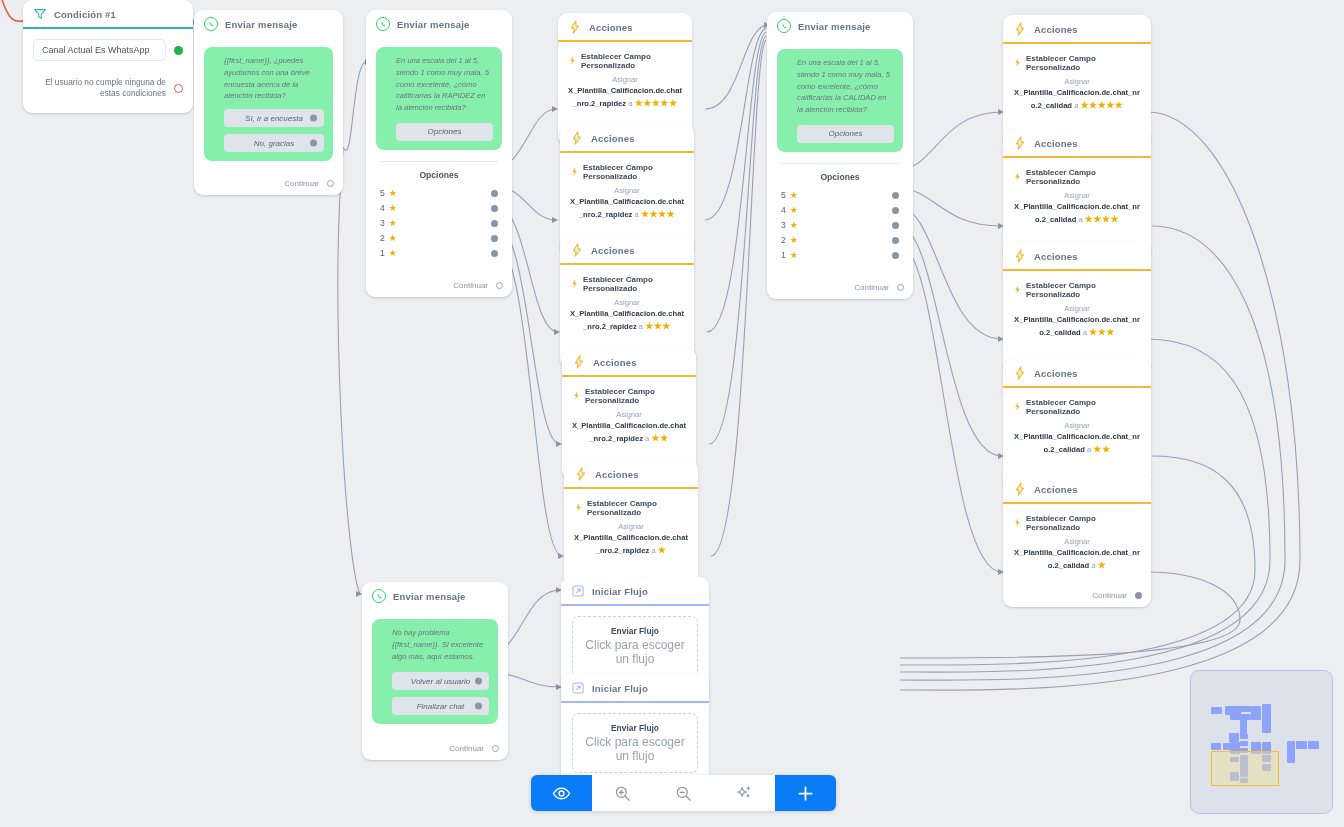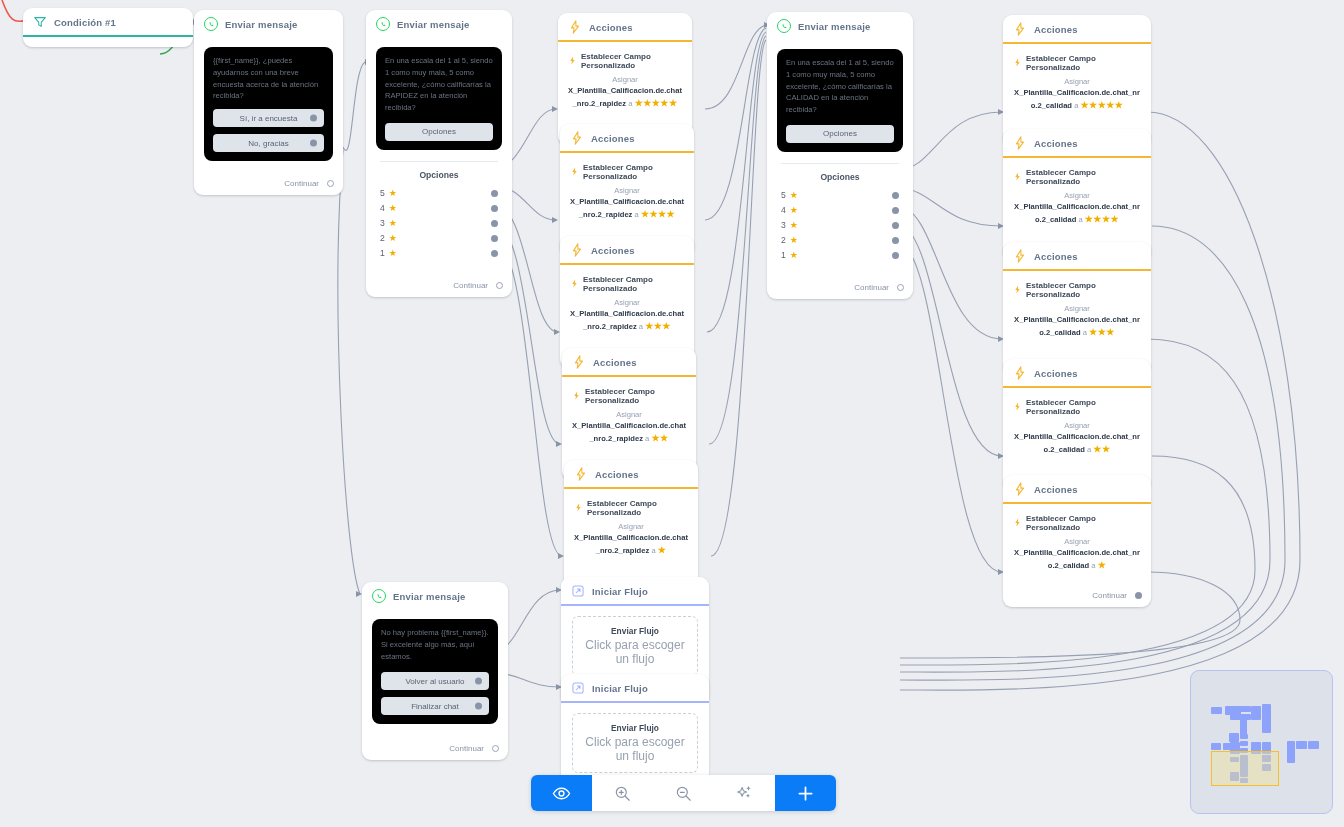--- a/index.html
+++ b/index.html
@@ -51,21 +51,21 @@
   .cond-row {
     border:1px solid #e2e6ee; border-radius:5px; padding:5px 8px;
     font-size:9px; color:#4b5565; background:#fff;
   }
   .cond-line { display:flex; align-items:center; gap:8px; }
   .cond-none { font-size:8.3px; color:#6b7380; text-align:right; line-height:1.35; }
   .dot-green { width:9px;height:9px;border-radius:50%;background:#22b34a;flex:0 0 9px; }
   .ring-red  { width:9px;height:9px;border-radius:50%;border:1.4px solid #f05252;flex:0 0 9px; }
 
   
-  .wa-bubble { background:#000000; border-radius:8px; padding:8px 9px 9px 9px; }
+  .wa-bubble { background:#86efac; border-radius:8px; padding:8px 9px 9px 20px;font-style:italic; }
   .wa-text { font-size:7.6px; line-height:1.55; color:#6b7482; }
   .wa-btn {
     margin-top:7px; background:#dfe3ea; border-radius:4px;
     height:18px; display:flex; align-items:center; justify-content:center;
     font-size:8px; color:#5a6474; position:relative;
   }
   .wa-btn .bdot { position:absolute; right:7px; top:50%; transform:translateY(-50%);
     width:7px;height:7px;border-radius:50%;background:#8994a8; }
   .wa-sep { height:1px; background:#e6e9ef; margin:11px 4px 8px 4px; }
   .opt-title { text-align:center; font-size:8.6px; font-weight:700; color:#4b5565; margin-bottom:6px;}
@@ -171,28 +171,38 @@
       <polygon points="998,223 1004,226 998,229"></polygon>
       <polygon points="998,336 1004,339 998,342"></polygon>
       <polygon points="998,453 1004,456 998,459"></polygon>
       <polygon points="998,569 1004,572 998,575"></polygon>
       <polygon points="556,587 562,590 556,593"></polygon>
       <polygon points="556,684 562,687 556,690"></polygon>
       <polygon points="356,591 362,594 356,597"></polygon>
     </g>
   </svg>
 
-  <div class="node" style="left:23px;top:8px;width:170px;">
+  <div class="node" style="left:23px;top:0;width:170px;">
     <div class="node-head head-cond">
       <span class="hd-ico">
         <svg viewBox="0 0 16 16" width="14" height="14">
             <path d="M2 3h12l-4.6 5.4V13L6.6 11.3V8.4z" fill="none" stroke="#2eb3a6" stroke-width="1.2" stroke-linejoin="round"></path>
           </svg>
       </span>
       <span class="hd-title">Condición #1</span>
+    </div>
+    <div class="node-body" style="padding:10px 10px 4px 10px;">
+      <div class="cond-line">
+        <div class="cond-row" style="flex:1;">Canal Actual Es WhatsApp</div>
+        <span class="dot-green"></span>
+      </div>
+      <div class="cond-line" style="margin-top:16px;align-items:center;">
+        <div class="cond-none" style="flex:1;">El usuario no cumple ninguna de estas condiciones</div>
+        <span class="ring-red"></span>
+      </div>
     </div>
     <div style="height:10px;"></div>
   </div>
 
   <div class="node" style="left:194px;top:10px;width:149px;">
     <div class="node-head head-wa">
       <span class="hd-ico wa-ico-circle">
         <svg viewBox="0 0 16 16" width="9" height="9">
             <path d="M4.6 4.4c.2-.5.4-.5.6-.5h.5c.2 0 .4 0 .6.5l.6 1.4c.1.2 0 .4-.1.5l-.4.5c-.1.1-.2.3-.1.5.3.6 1 1.4 1.9 1.8.2.1.4 0 .5-.1l.5-.5c.1-.2.3-.2.5-.1l1.3.7c.3.2.3.4.3.5 0 .6-.6 1.2-1.2 1.2-2.1 0-5.5-3.2-5.5-5.2 0-.5.1-.9.1-1.2z" fill="#25d366"></path>
           </svg>

